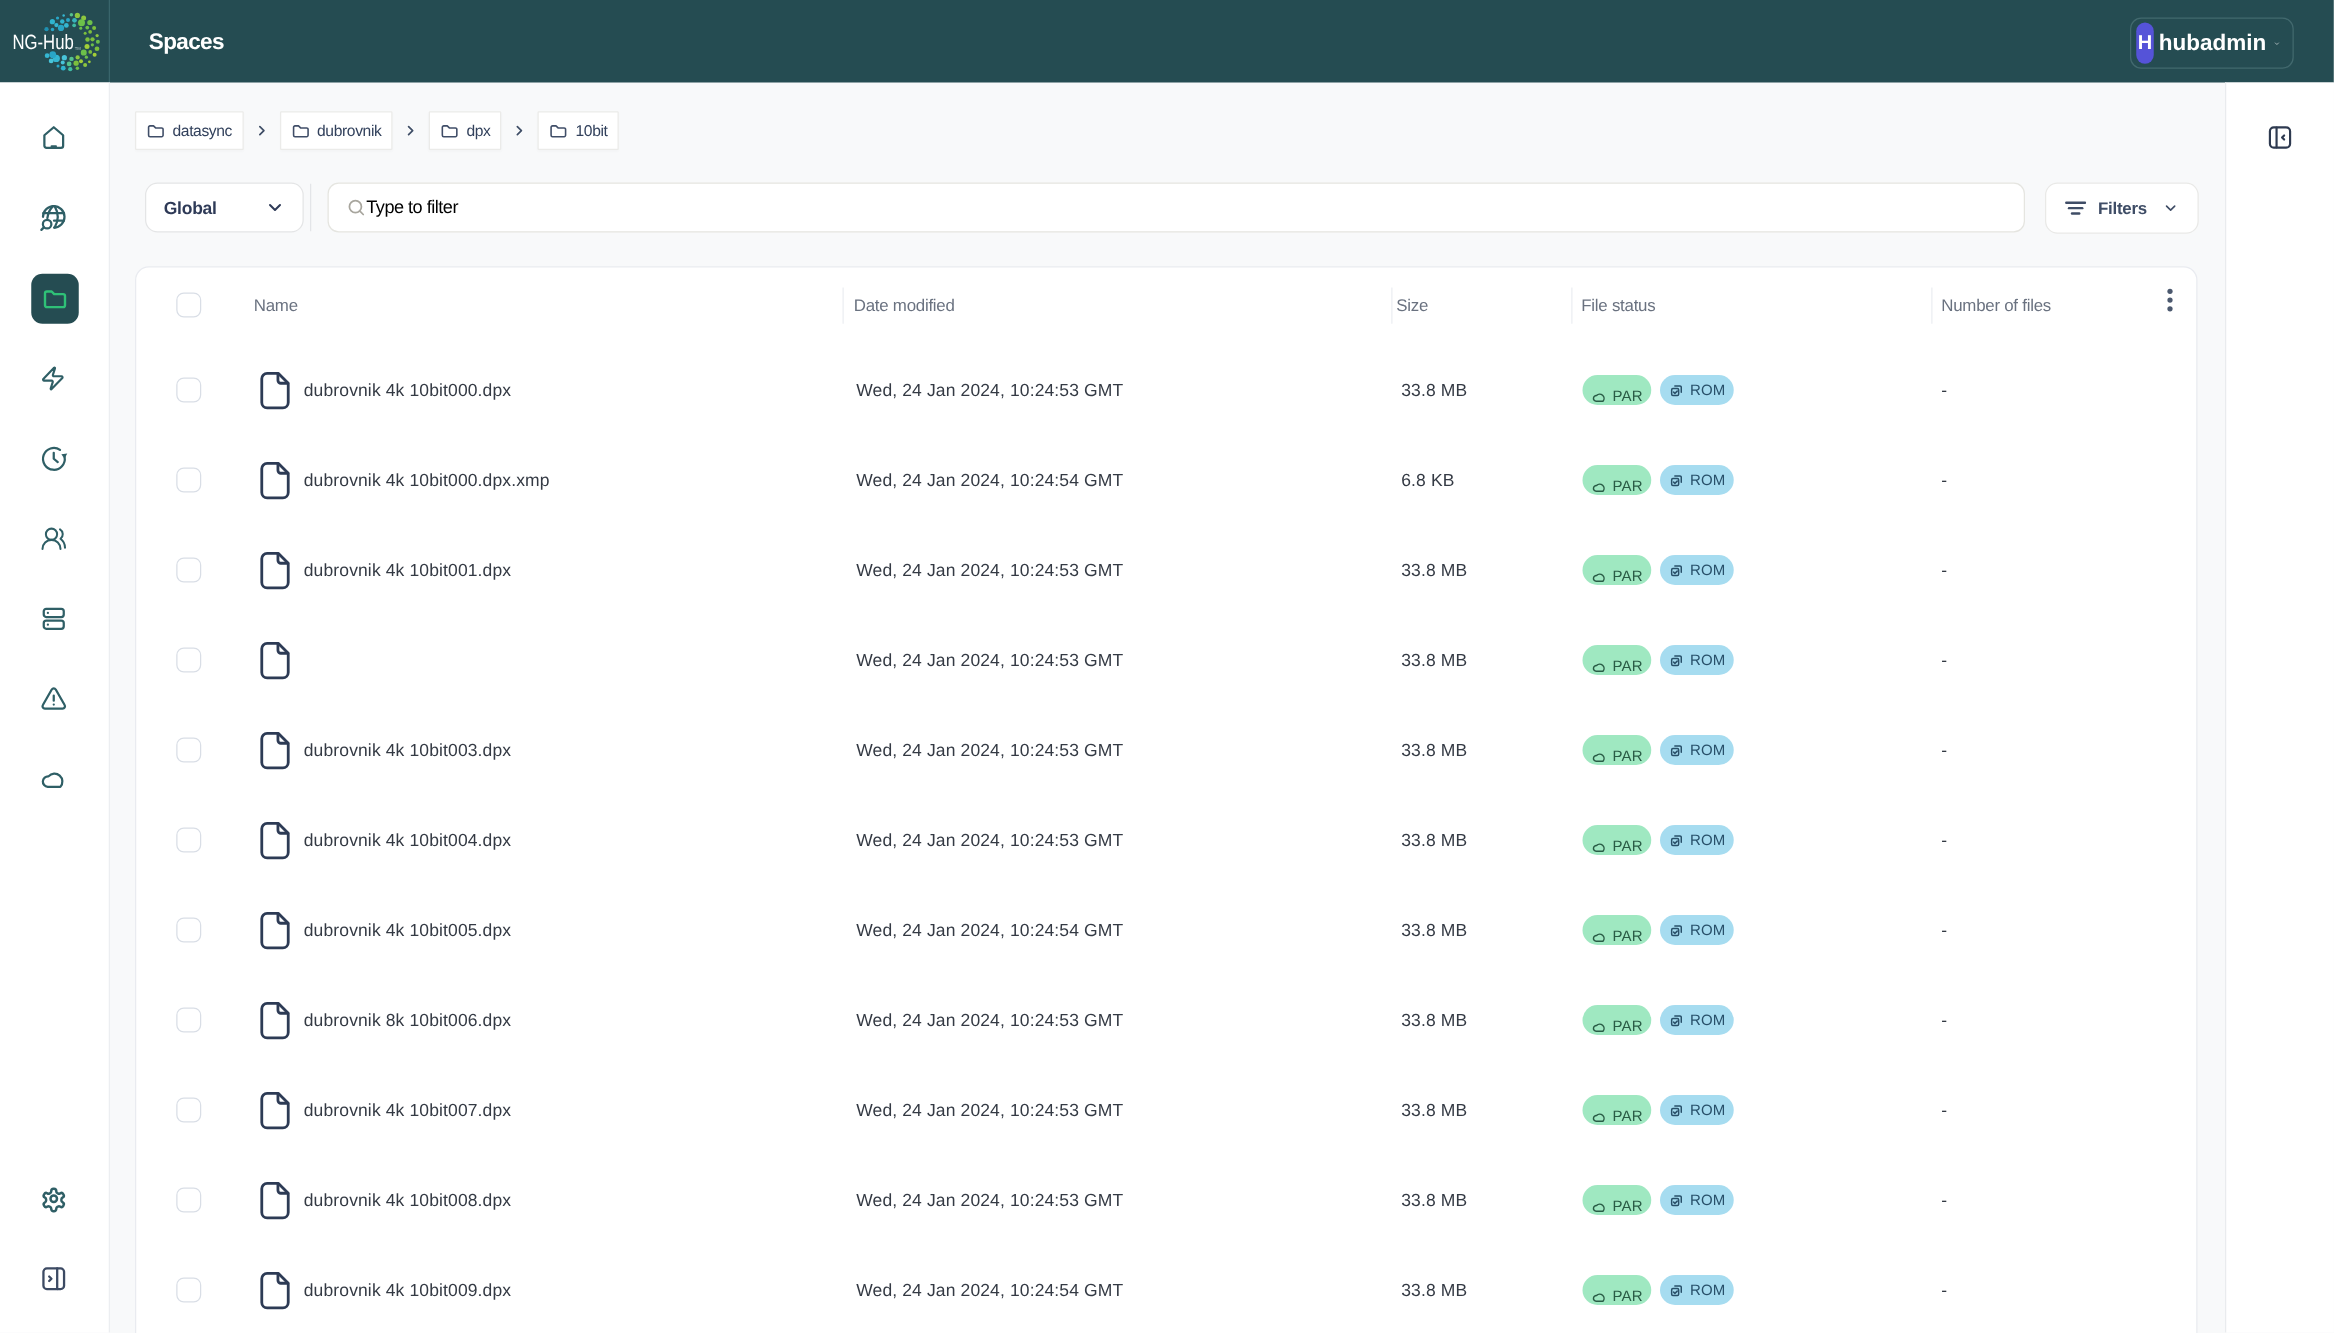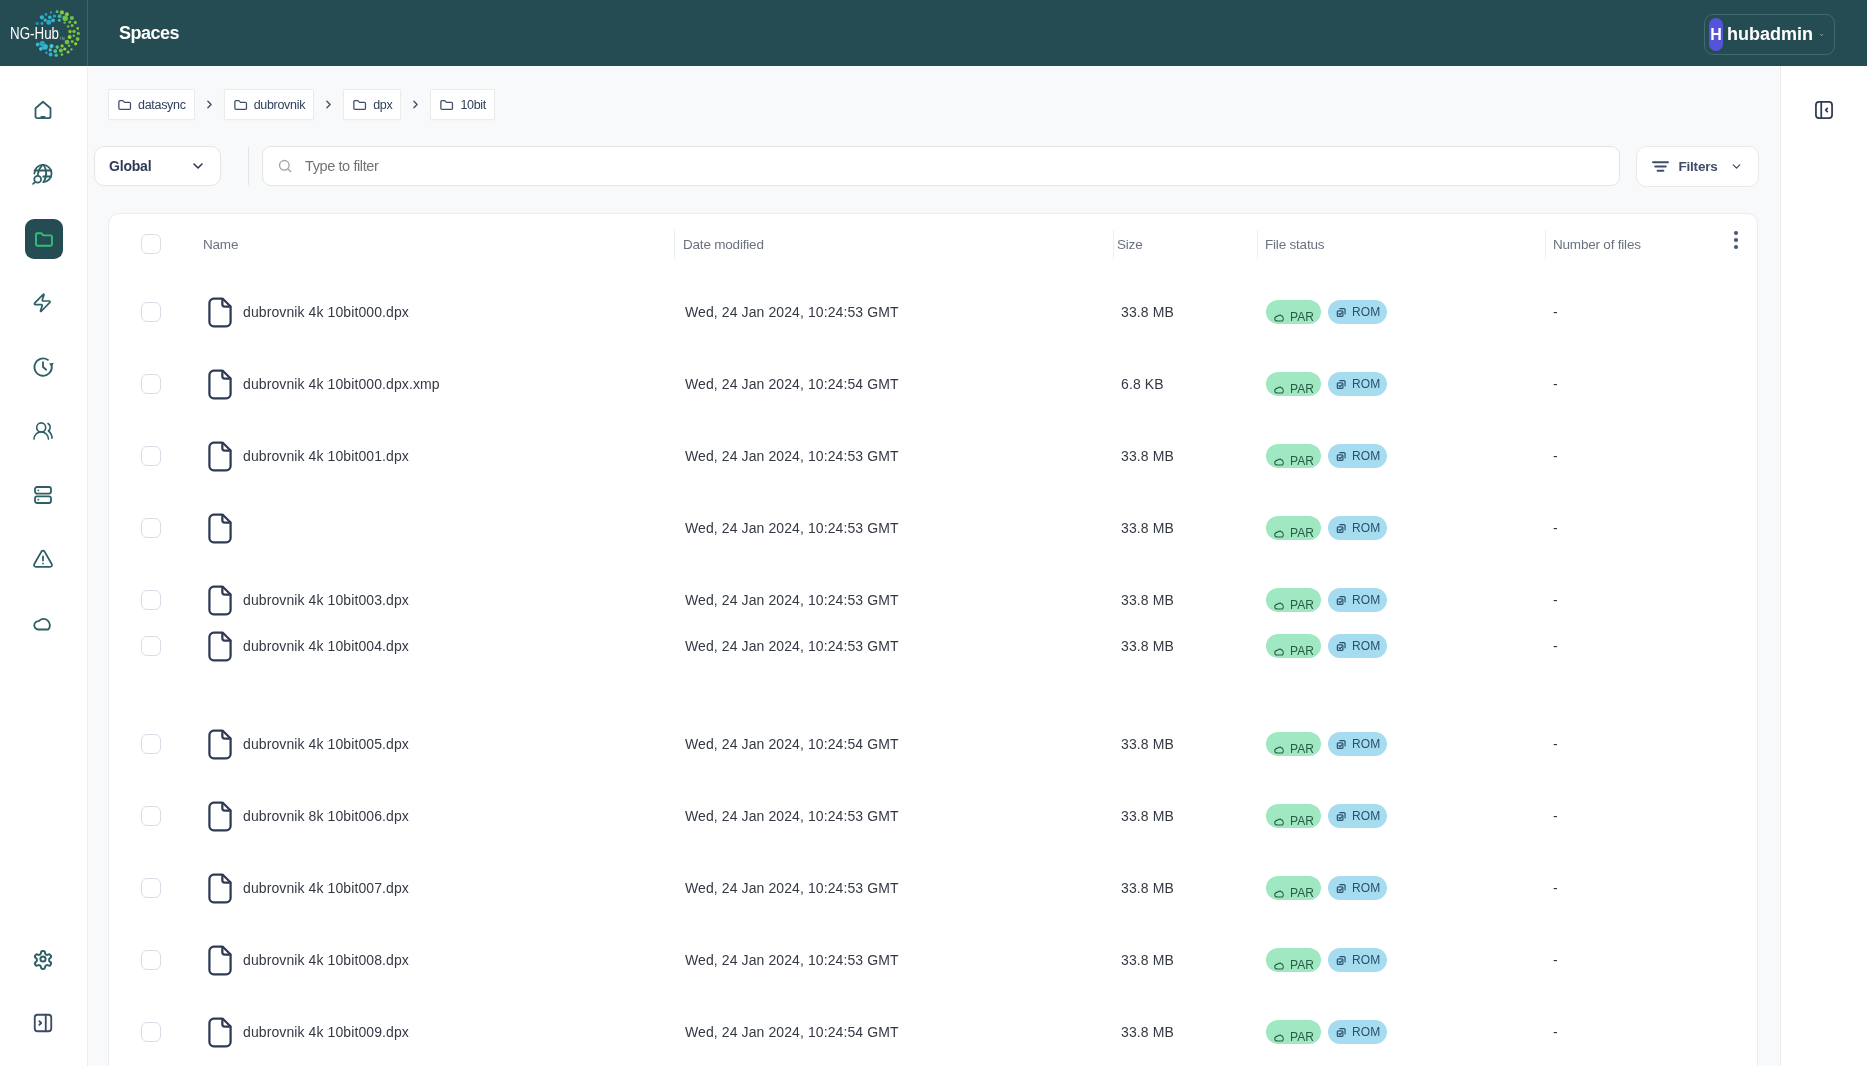--- a/index.html
+++ b/index.html
@@ -11,25 +11,25 @@
 .avatar { width:33px; height:33px; border-radius:9px; background:#5553d8; color:#fff; font-size:16px; font-weight:700; display:flex; align-items:center; justify-content:center; }
 .uname { color:#fff; font-size:18px; font-weight:700; margin-left:4px; margin-right:6px; }
 .sidebar { position:absolute; left:0; top:66px; width:88px; height:1000px; background:#fff; border-right:1px solid #eceef1; }
 .activetile { position:absolute; left:25px; top:219px; width:38px; height:40px; background:#254c52; border-radius:9px; display:flex; align-items:center; justify-content:center; }
 .rightpanel { position:absolute; left:1780px; top:66px; width:87px; height:1000px; background:#fff; border-left:1px solid #e9ebee; }
 .main { position:absolute; left:88px; top:66px; width:1692px; height:1000px; }
 .crumbrow { position:absolute; left:20px; top:23px; height:31px; display:flex; align-items:center; }
 .crumb { height:31px; background:#fff; border:1px solid #ebebe9; border-radius:1px; display:flex; align-items:center; padding:0 8px; color:#32415c; font-size:12.5px; letter-spacing:-0.3px; box-shadow:0 1px 2px rgba(0,0,0,0.02); }
 .crumb svg { margin-right:5px; }
 .csep { margin:0 8px; display:flex; align-items:center; }
-.globalbox { position:absolute; left:6px; top:80px; width:127px; height:40px; background:#fff; border:1px solid #e4e5e6; border-radius:10px; display:flex; align-items:center; padding:12px 14px; }
+.globalbox { position:absolute; left:28px; top:80px; width:127px; height:40px; background:#fff; border:1px solid #e4e5e6; border-radius:10px; display:flex; align-items:center; padding:12px 14px; }
 .globalbox .gt { color:#2e3a57; font-size:14px; letter-spacing:-0.2px; font-weight:700; flex:1; }
 .vsep { position:absolute; left:160px; top:81px; width:1px; height:38px; background:#e3e5e8; }
 .searchbox { position:absolute; left:174px; top:80px; width:1358px; height:40px; background:#fff; border:1px solid #e5e5e0; border-radius:9px; display:flex; align-items:center; padding:0 14px; }
-.searchbox .ph { color:#737373; font-size:14.5px; letter-spacing:-0.4px; margin-left:12px; }
+.searchbox .ph { color:#000000; font-size:14.5px; letter-spacing:-0.4px; }
 .filterbtn { position:absolute; left:1548px; top:80px; width:123px; height:41px; background:#fff; border:1px solid #e9e9e7; border-radius:10px; display:flex; align-items:center; justify-content:center; }
 .filterbtn .ft { color:#3f4d66; font-size:13.5px; letter-spacing:-0.2px; font-weight:700; margin:0 12px 0 9px; }
 .card { position:absolute; left:20px; top:147px; width:1650px; height:920px; background:#fff; border:1px solid #e9ebf0; border-radius:11px; }
 .hsep { position:absolute; top:16px; width:1px; height:29px; background:#eceef2; }
 .hcell { position:absolute; top:0; height:60px; display:flex; align-items:center; color:#6a7280; font-size:13.5px; letter-spacing:-0.2px; }
 .rowband { position:absolute; left:0; width:1650px; height:72px; }
 .cb { position:absolute; left:32px; top:50%; margin-top:-10px; width:20px; height:20px; border:1.5px solid #d9dee6; border-radius:6px; background:#fff; }
 .fcell { position:absolute; top:0; height:72px; display:flex; align-items:center; color:#343a44; font-size:14px; letter-spacing:0.1px; }
 .chip { height:24px; border-radius:12px; display:flex; align-items:center; padding:0 7px; font-size:12px; letter-spacing:0.1px; }
 .chip svg { margin-right:4px; }
@@ -352,21 +352,21 @@
               <path d="M17.3 18.5H7.2a4.2 4.2 0 1 1 .6-8.4 5.8 5.8 0 1 1 9.5 8.4z"></path>
             </svg>PAR</span>
           <span class="chip rom"><svg width="13" height="13" viewBox="0 0 24 24" fill="none" stroke="#28506a" stroke-width="2.2" stroke-linecap="round" stroke-linejoin="round">
               <path d="M9 5h7.6a1.9 1.9 0 0 1 1.9 1.9v7.6"></path>
               <rect x="4.3" y="8.9" width="10.3" height="10.3" rx="1.8"></rect>
               <path d="m7.2 14.2 1.9 1.9 3.4-3.4"></path>
             </svg>ROM</span>
         </div>
 <div class="fcell" style="left:1444px">-</div>
 </div>
-<div class="rowband" style="top:396px">
+<div class="rowband" style="top:422px">
 <div class="cb"></div>
 <div class="fcell" style="left:98px">
           <svg width="26" height="31" viewBox="0 0 24 29" fill="none" stroke="#2d3b55" stroke-width="2.1" stroke-linecap="round" stroke-linejoin="round">
             <path d="M14.6 1.6H6.1a4 4 0 0 0-4 4v17.8a4 4 0 0 0 4 4h11.8a4 4 0 0 0 4-4V8.9z"></path>
             <path d="M14.2 2v4.8a2.2 2.2 0 0 0 2.2 2.2h5.2"></path>
           </svg>
         </div>
 <div class="fcell" style="left:134px">dubrovnik 4k 10bit004.dpx</div>
 <div class="fcell" style="left:576px">Wed, 24 Jan 2024, 10:24:53 GMT</div>
 <div class="fcell" style="left:1012px">33.8 MB</div>

